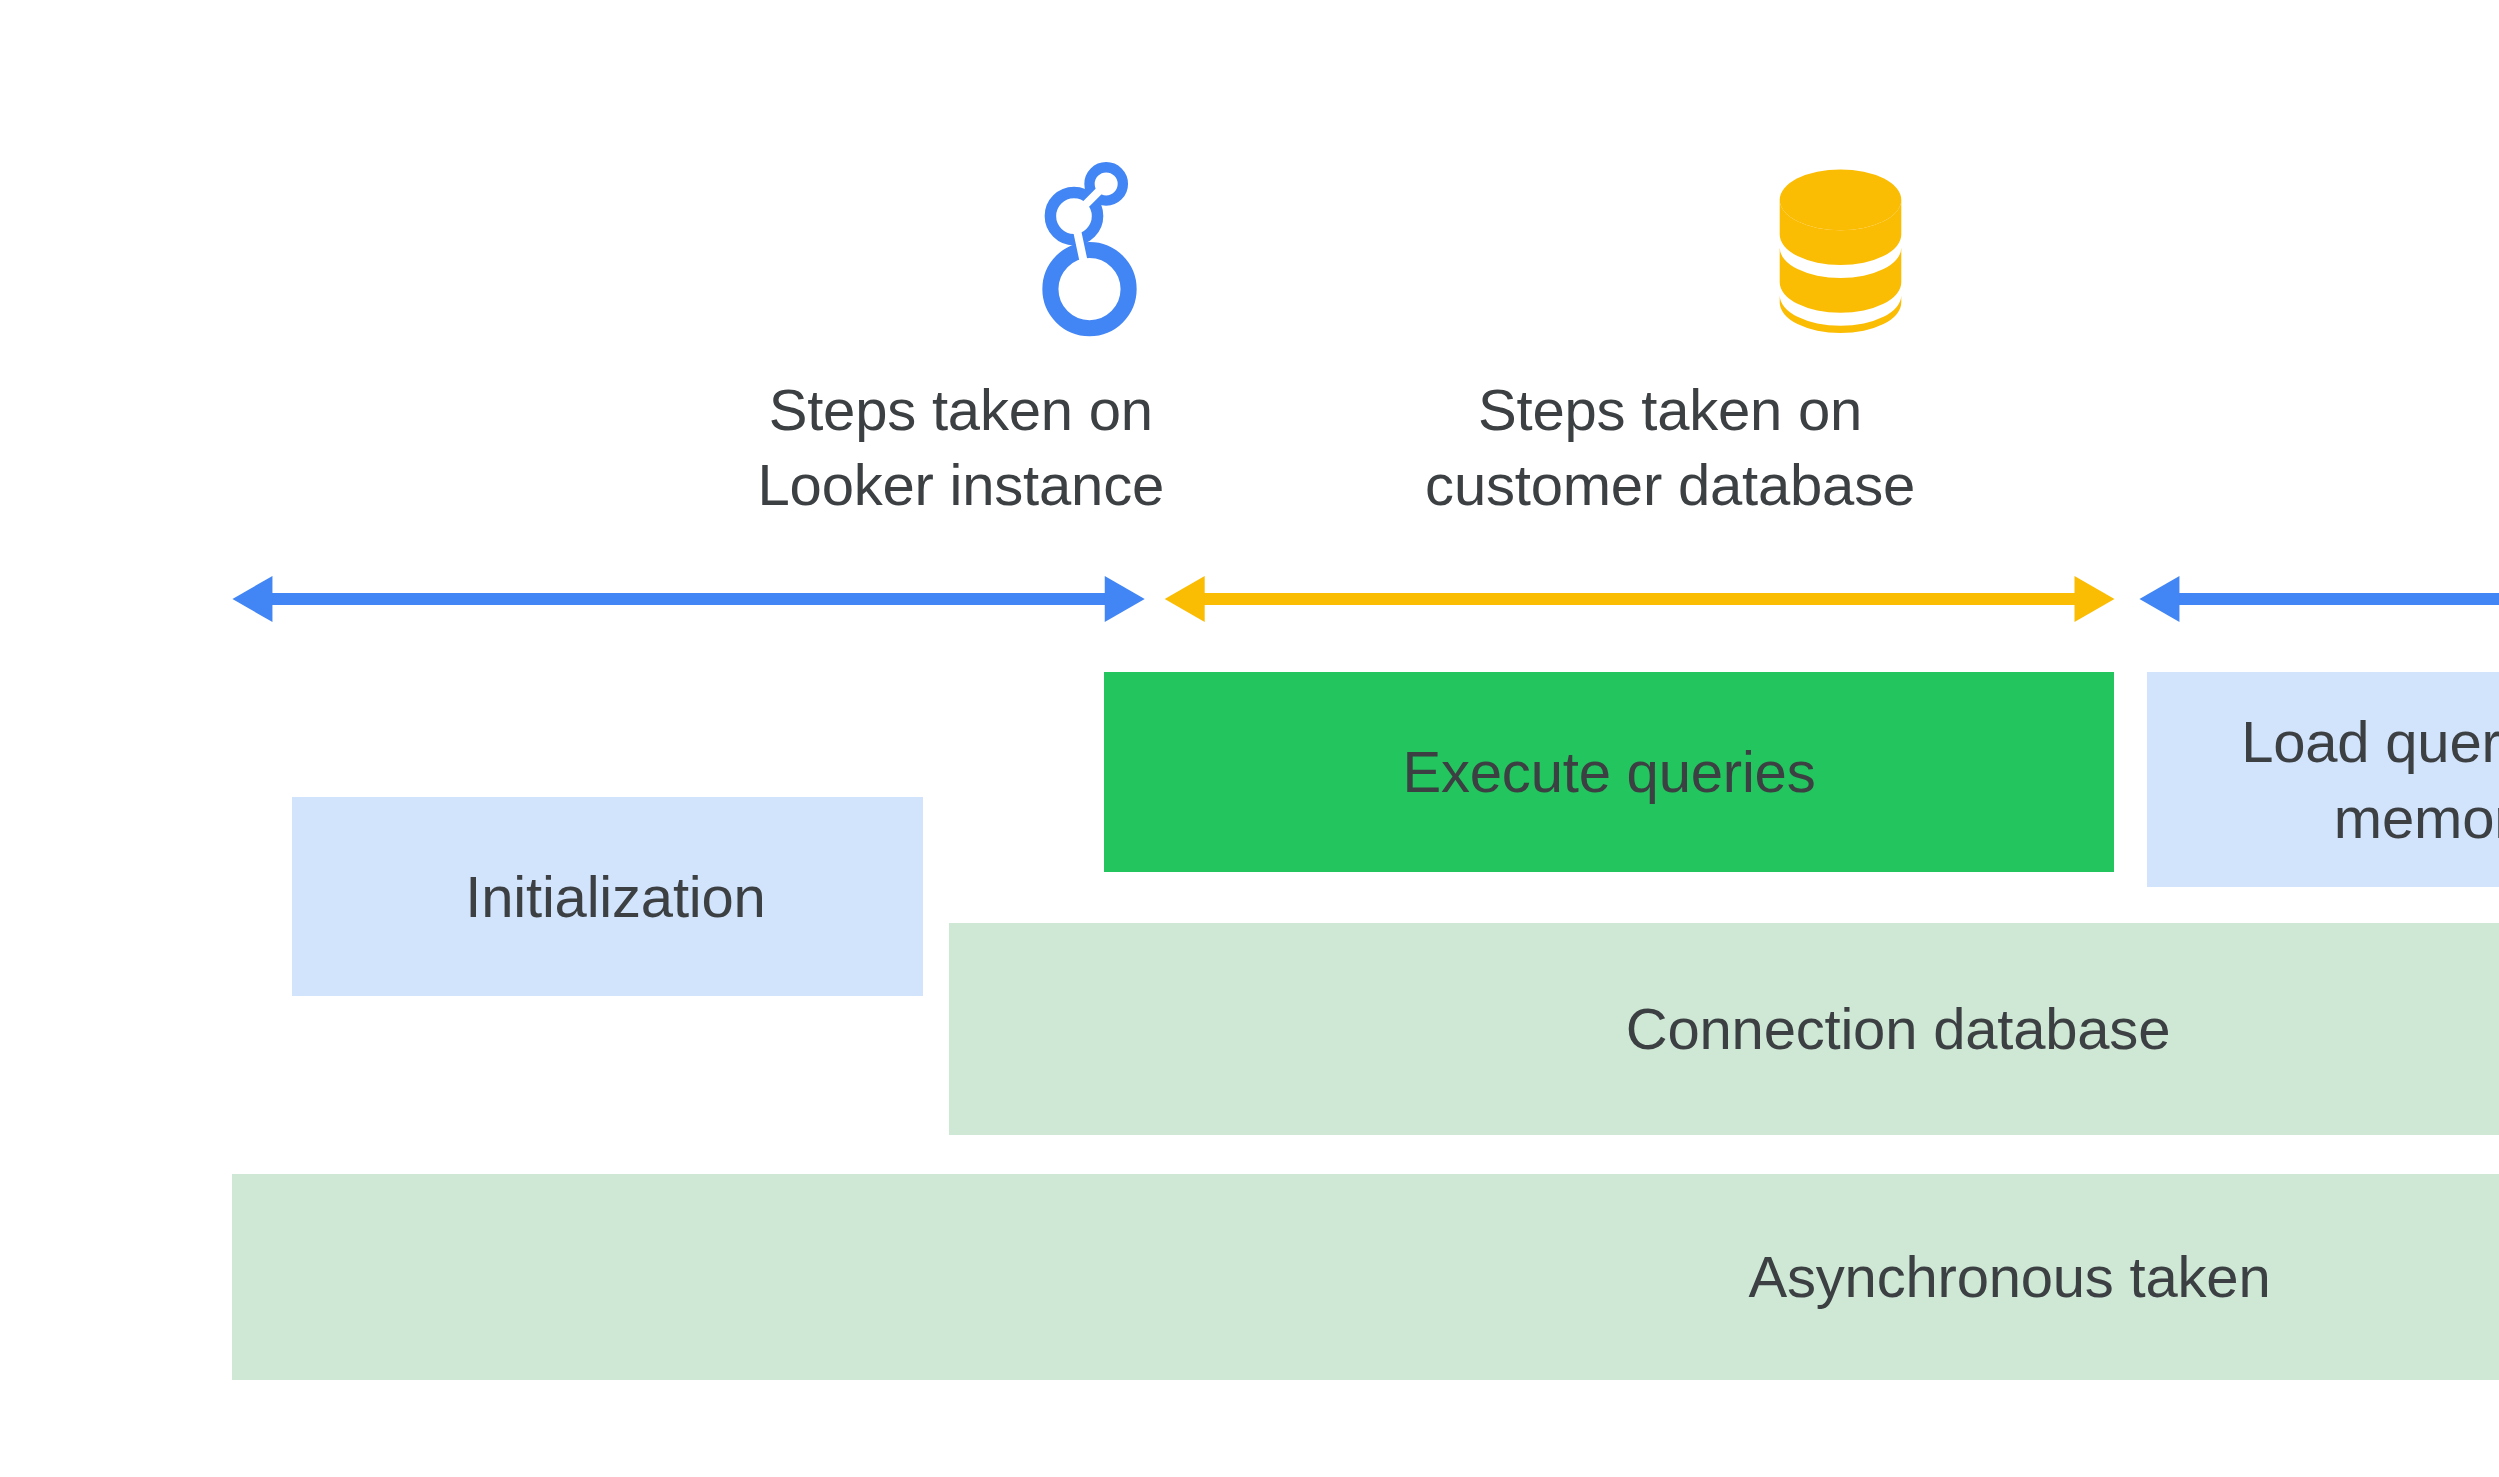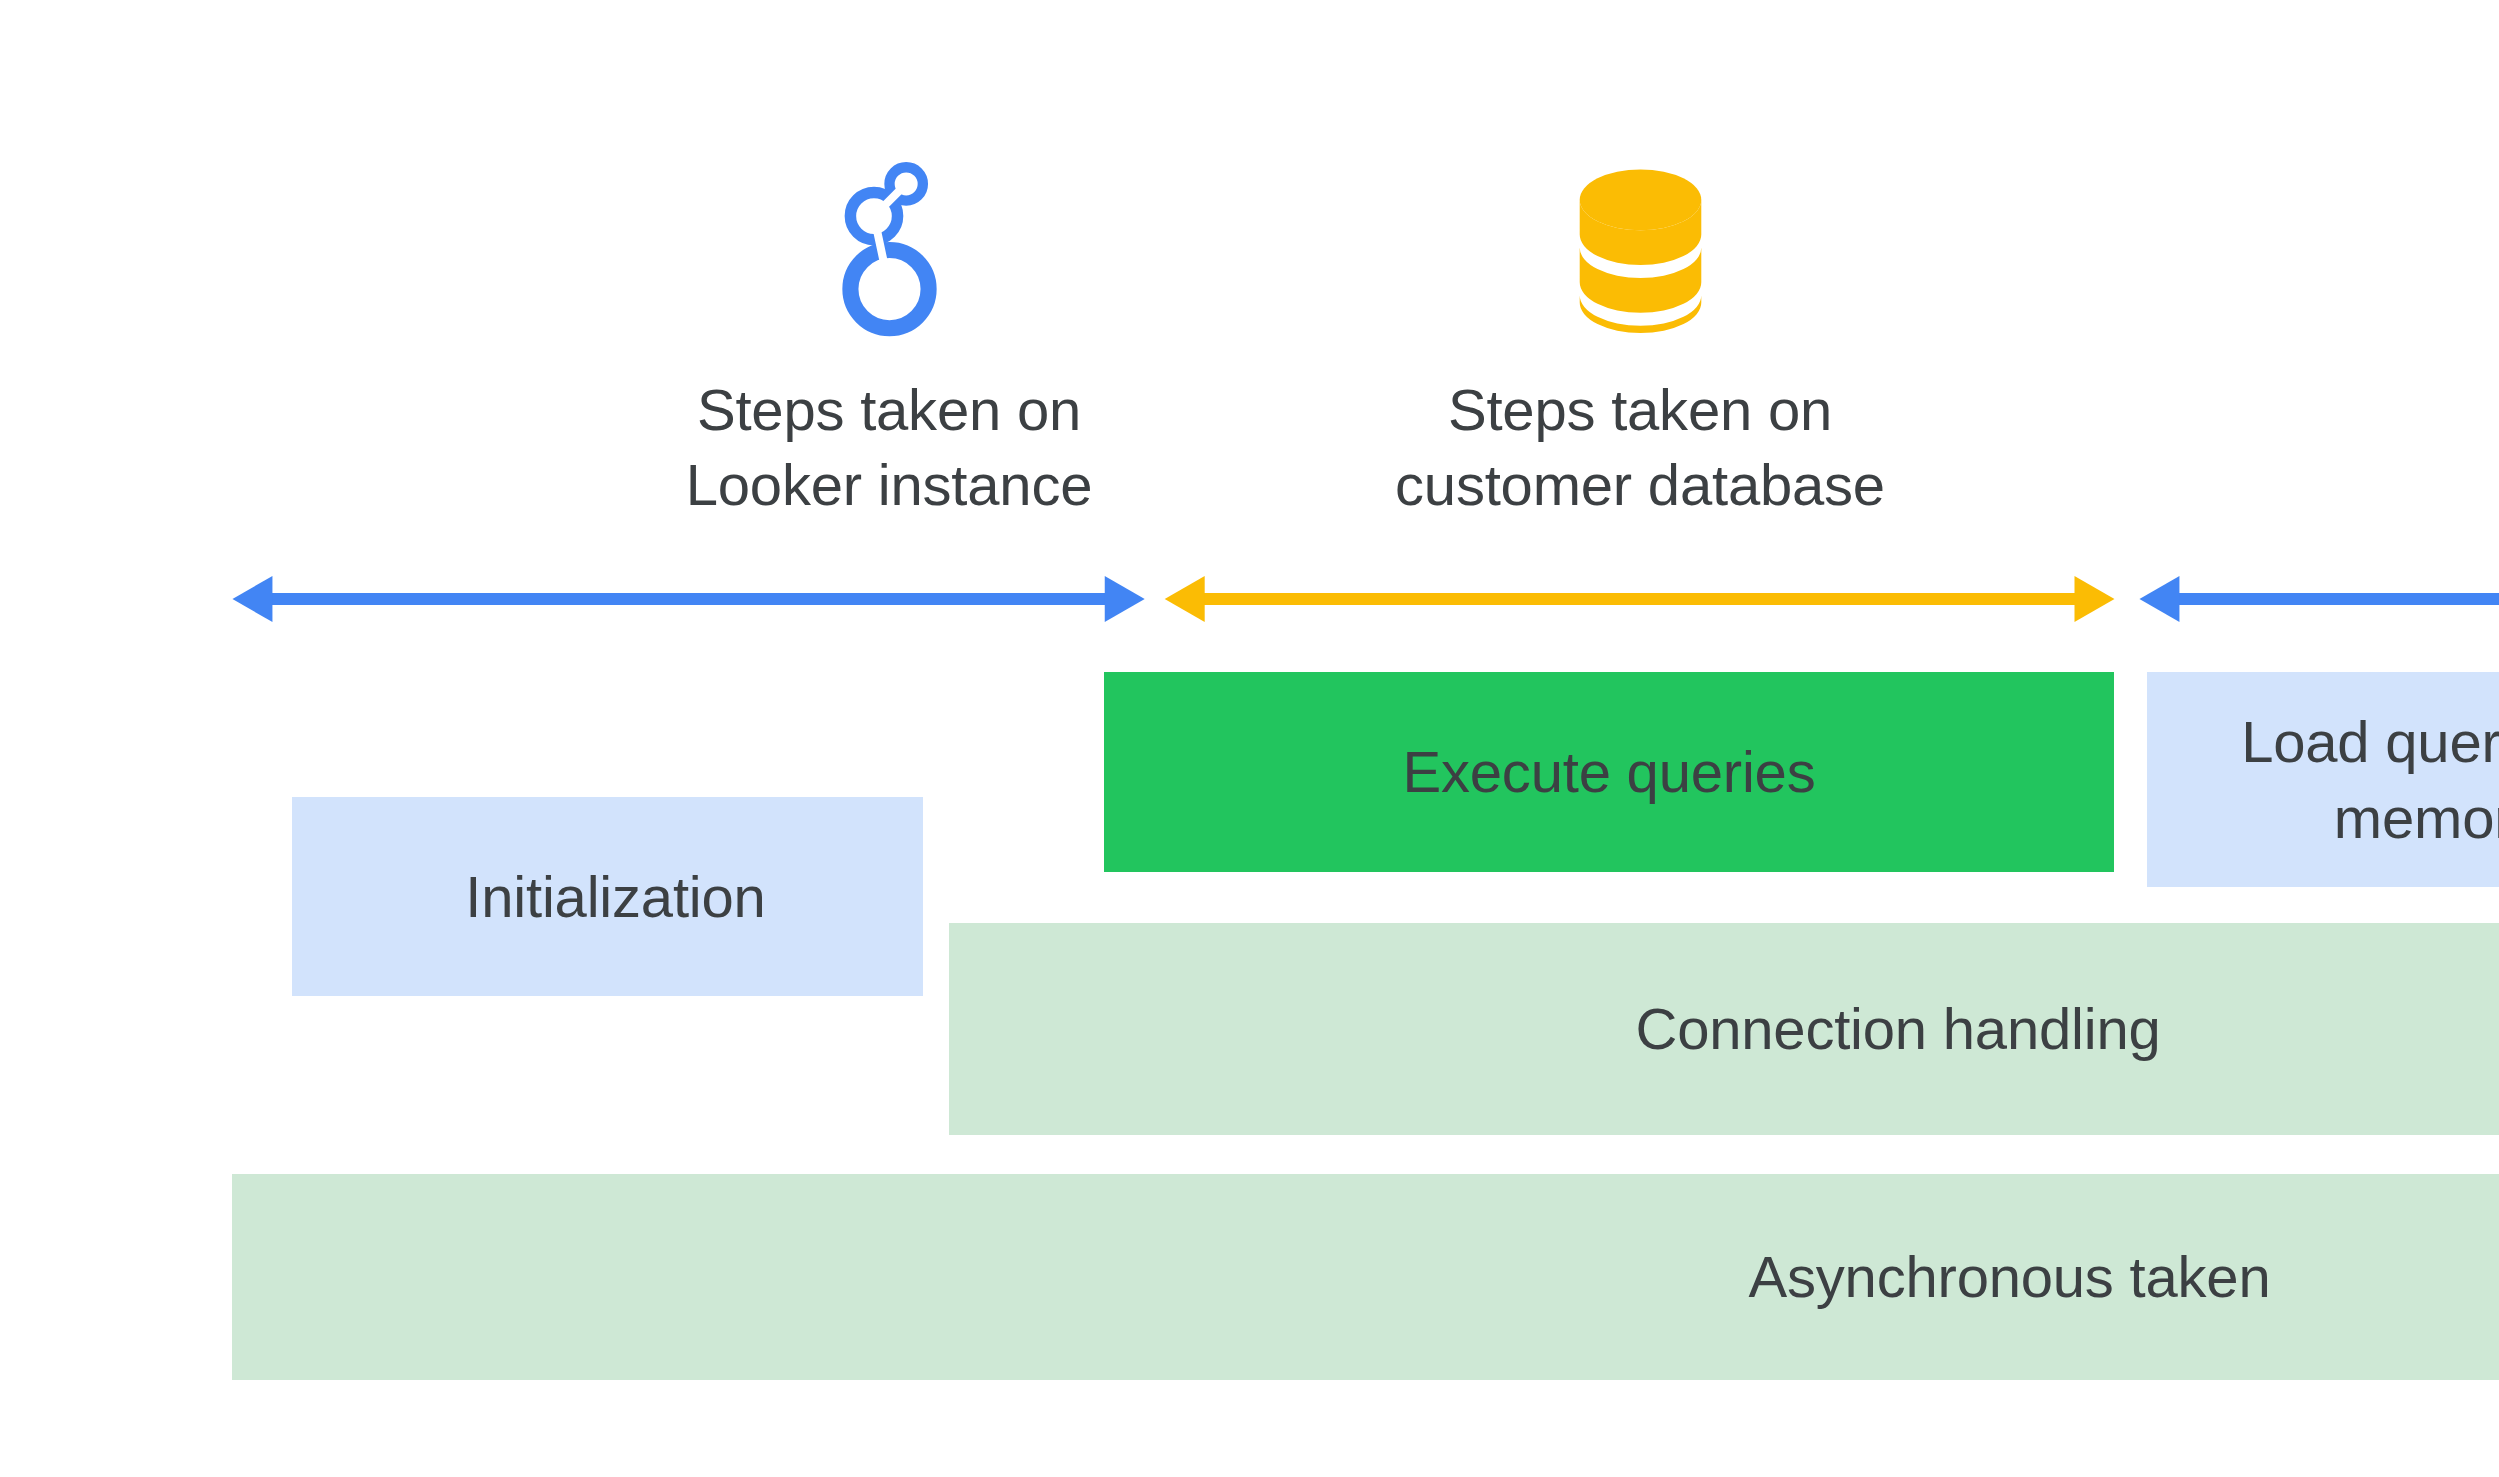--- a/index.html
+++ b/index.html
@@ -1,19 +1,19 @@
 <!DOCTYPE html>
 <html style="font-size:8px"><head>
 <meta charset="utf-8">
 <style>
   html,body{margin:0;padding:0;background:#fff;}
   body{font-family:"Liberation Sans","DejaVu Sans",sans-serif;}
   #canvas{position:relative;width:3999px;height:1478px;background:#ffffff;overflow:hidden;}
 
-  .icon-col{position:absolute;display:flex;flex-direction:column;align-items:center;}
+  .icon-col{position:absolute;display:flex;flex-direction:column;align-items:flex-end;}
   .icon-wrap{width:150px;height:200px;display:flex;align-items:center;justify-content:center;}
   .icon-label{margin-top:22px;text-align:center;font-size:58px;line-height:1.30;color:#3c4043;white-space:pre-line;letter-spacing:-0.2px;}
 
   .arrow-row{position:absolute;left:0;top:564px;width:3999px;height:70px;}
 
   .box{position:absolute;display:flex;align-items:center;justify-content:center;box-sizing:border-box;}
   .box span{font-size:58px;line-height:1.30;color:#3c4043;text-align:center;white-space:pre-line;letter-spacing:-0.2px;}
 </style>
 </head>
 <body>
@@ -78,21 +78,21 @@
   <div class="box" style="left:2147px;top:672px;width:582px;height:215px;background:#D2E3FC;">
     <span>Load queries in
 memory</span>
   </div>
 
   <div class="box" style="left:292px;top:797px;width:631px;height:199px;background:#D2E3FC;padding-left:16px;">
     <span>Initialization</span>
   </div>
 
   <div class="box" style="left:949px;top:923px;width:1898px;height:212px;background:#CEE8D5;">
-    <span>Connection handling</span>
+    <span>Connection database</span>
   </div>
 
   <div class="box" style="left:232px;top:1174px;width:3555px;height:206px;background:#CEE8D5;">
     <span>Asynchronous taken</span>
   </div>
 
 </div>
 
 
 </body></html>

